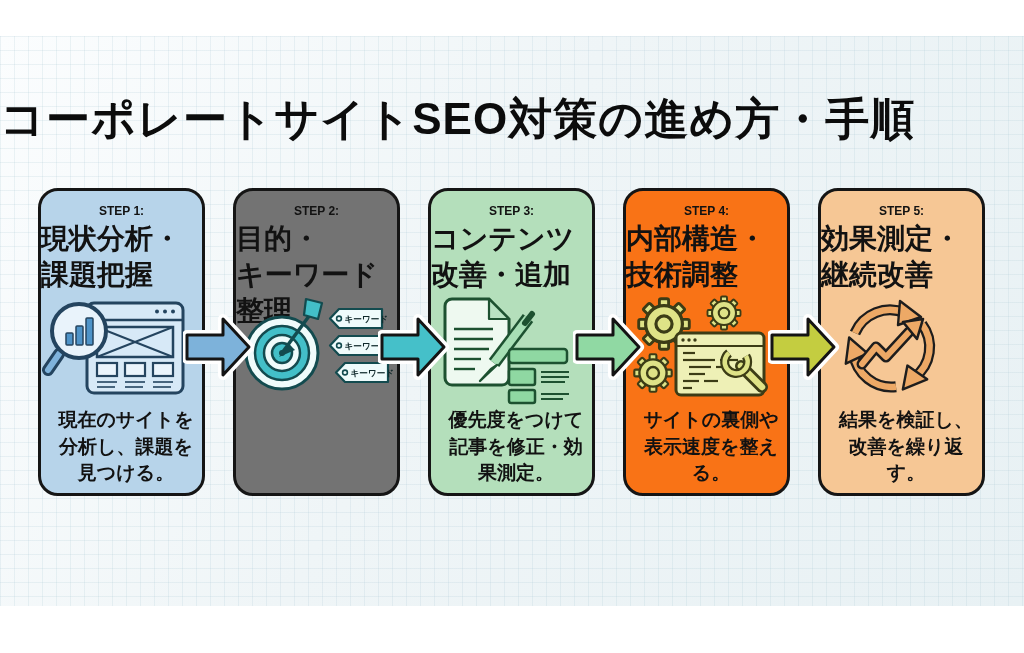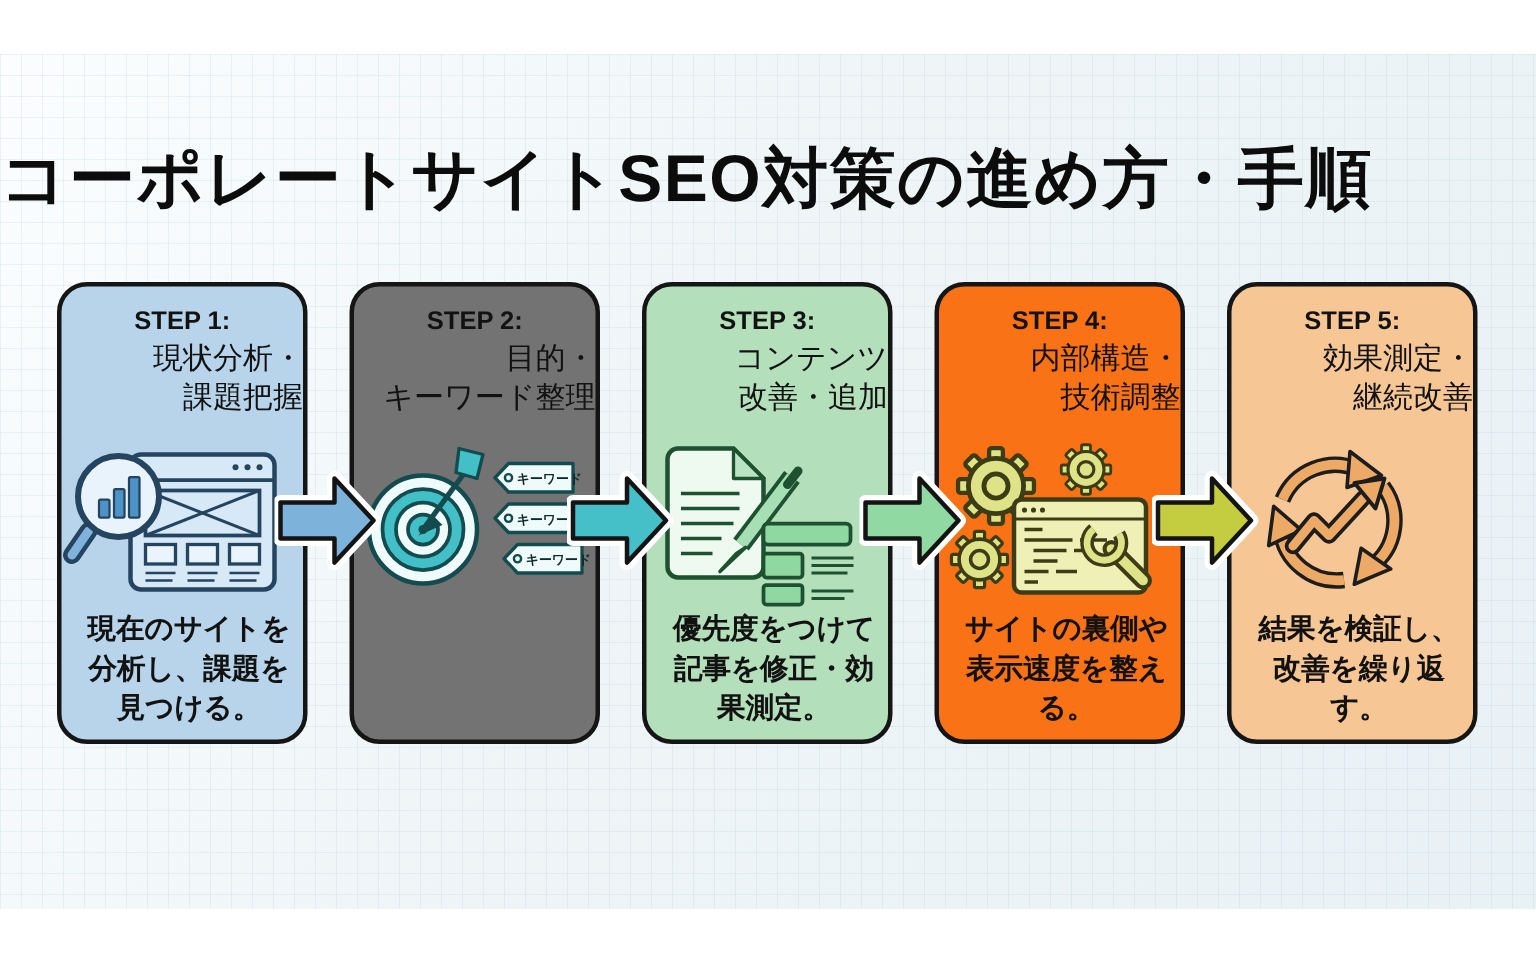--- a/index.html
+++ b/index.html
@@ -25,25 +25,25 @@
   .cards{
     position:absolute;left:38px;top:188px;display:flex;gap:28px;
   }
   .card{
     width:167px;height:308px;box-sizing:border-box;
     border:3px solid #151515;border-radius:20px;
     position:relative;flex:none;
   }
   .step-label{
     margin-top:13px;text-align:center;
-    font-size:17px;font-weight:800;color:#121212;
+    font-size:12px;font-weight:800;color:#121212;
   }
   .card-heading{
-    margin:3px 0 0 0;text-align:right;
-    font-size:20px;line-height:1.28;font-weight:400;color:#121212;
+    margin:3px 0 0 0;text-align:left;
+    font-size:28px;line-height:1.28;font-weight:700;color:#121212;
   }
   .icon-zone{
     position:absolute;left:0;top:100px;width:100%;height:116px;
     display:flex;align-items:center;justify-content:flex-start;
   }
   .card-desc{
     position:absolute;left:17px;right:8px;top:216px;margin:0;
     font-size:19px;line-height:1.4;font-weight:700;color:#121212;
     text-align:center;
   }

